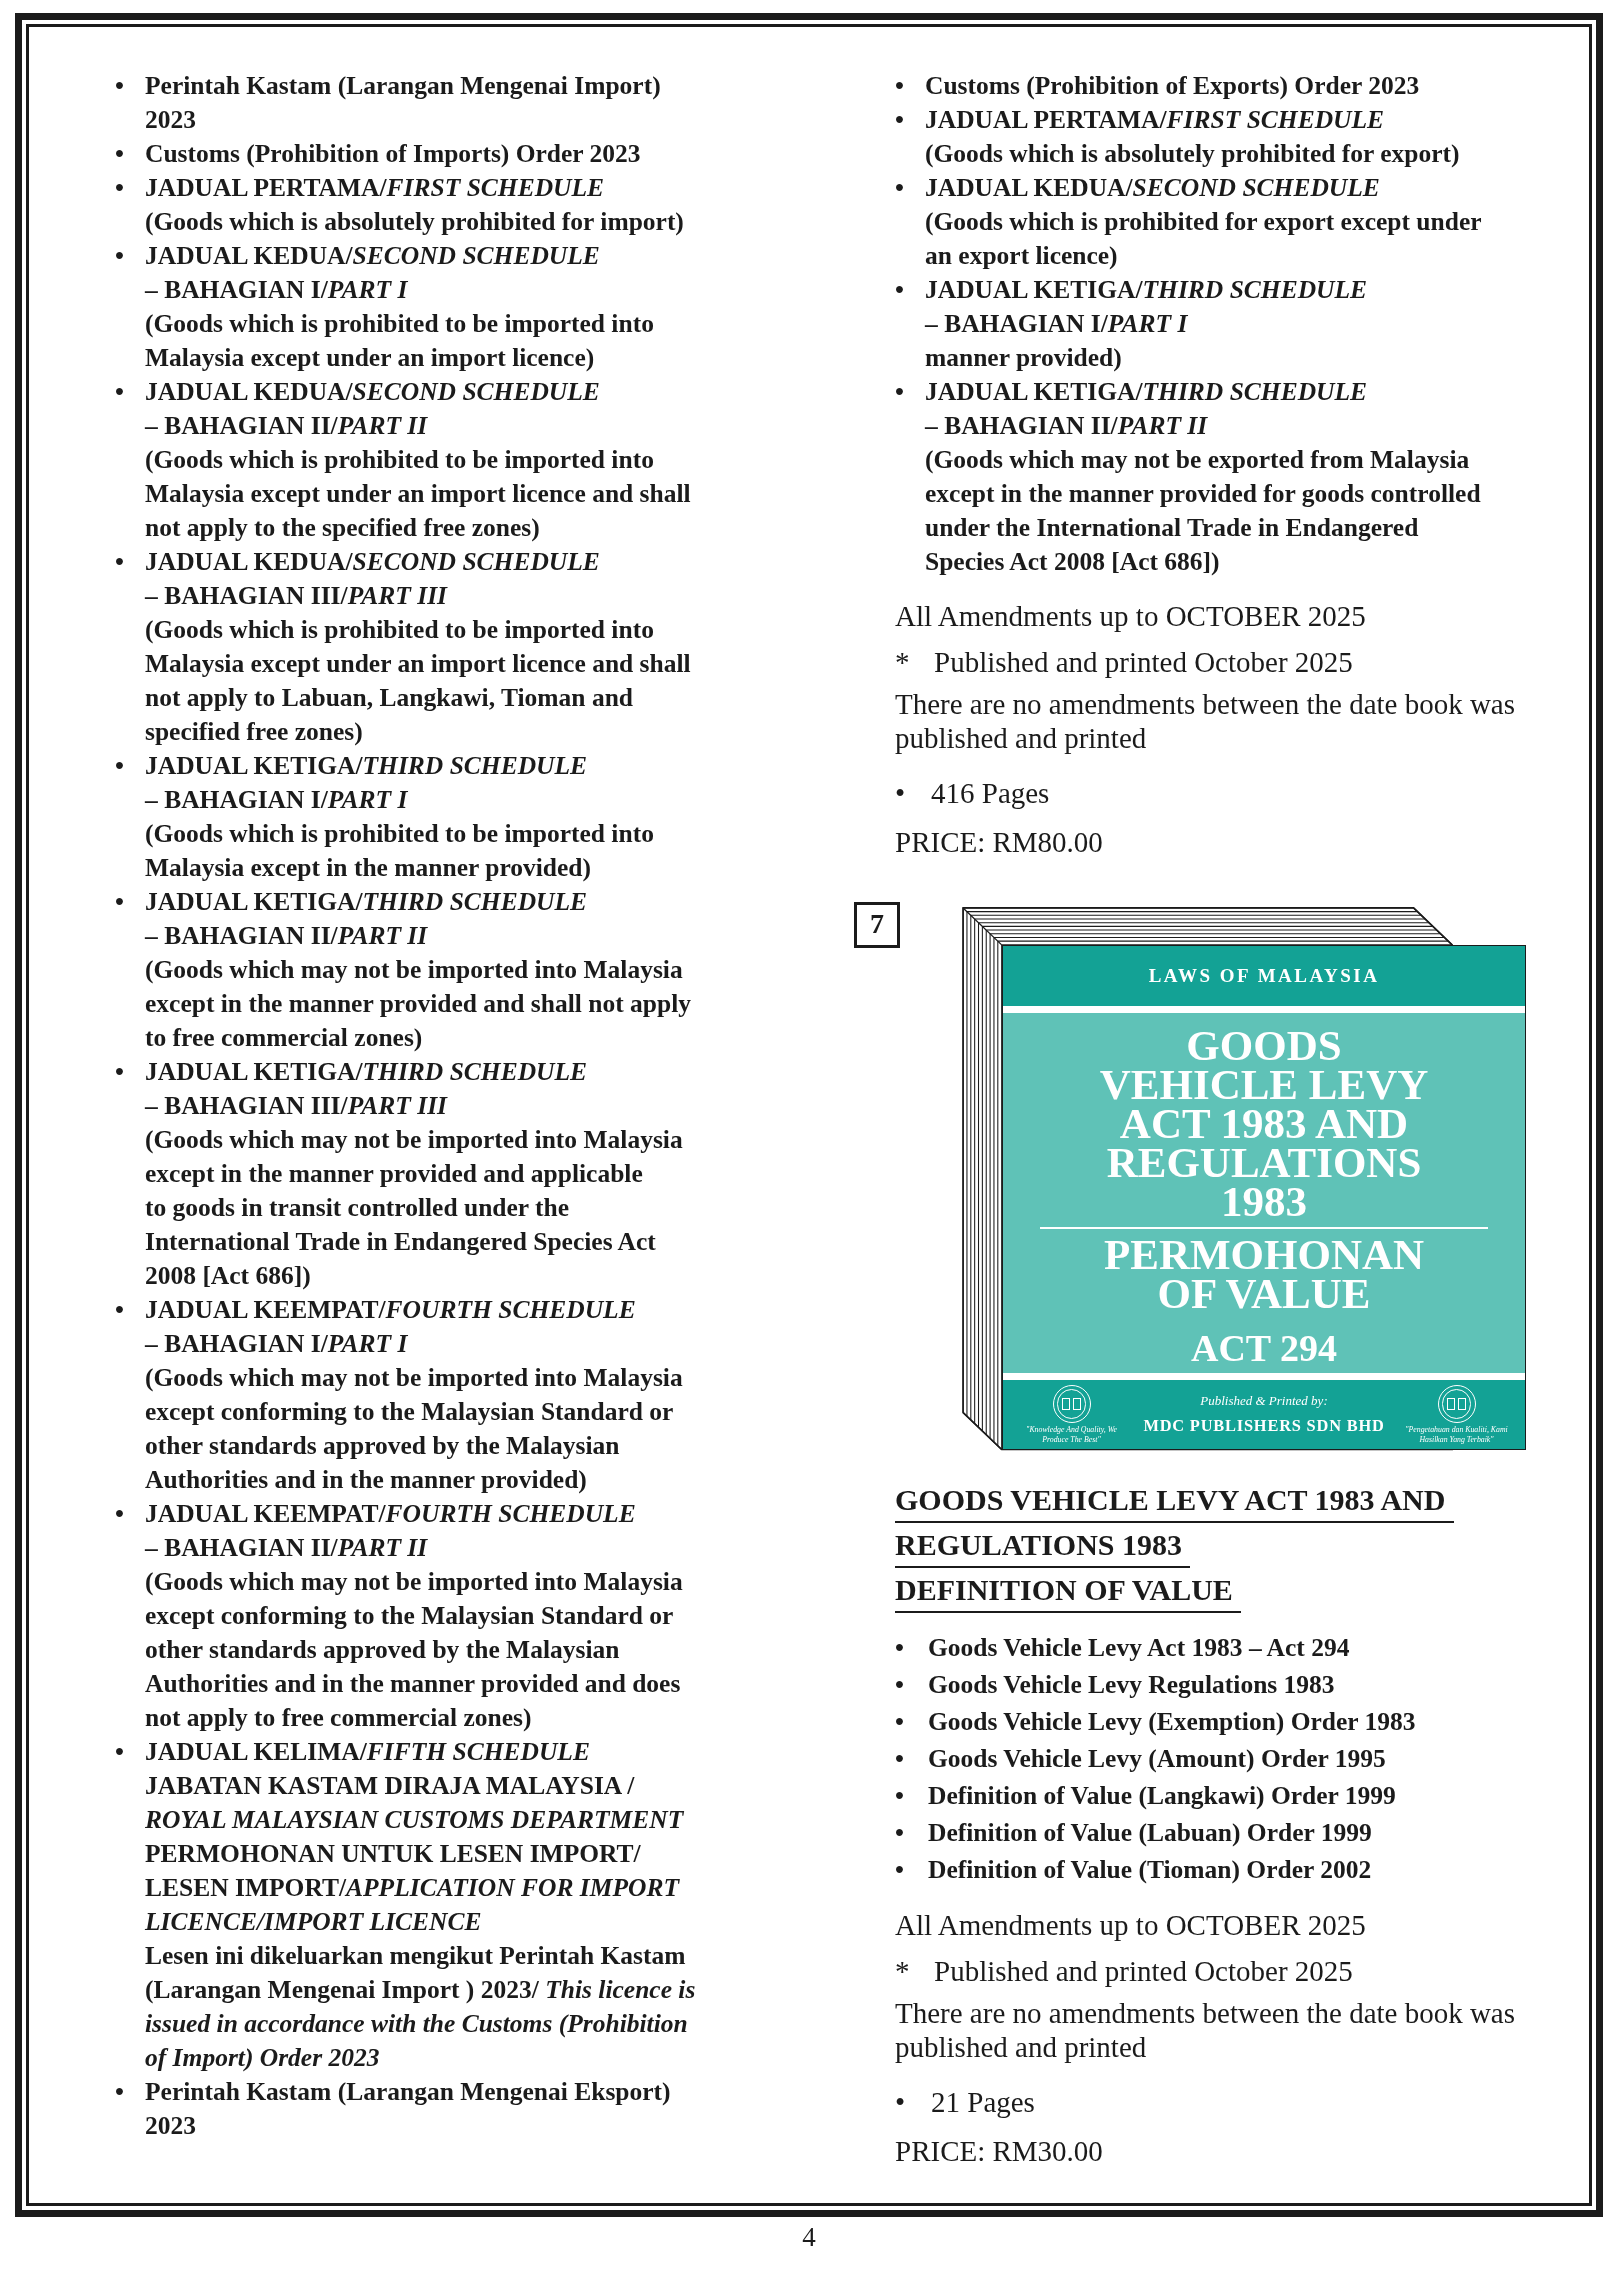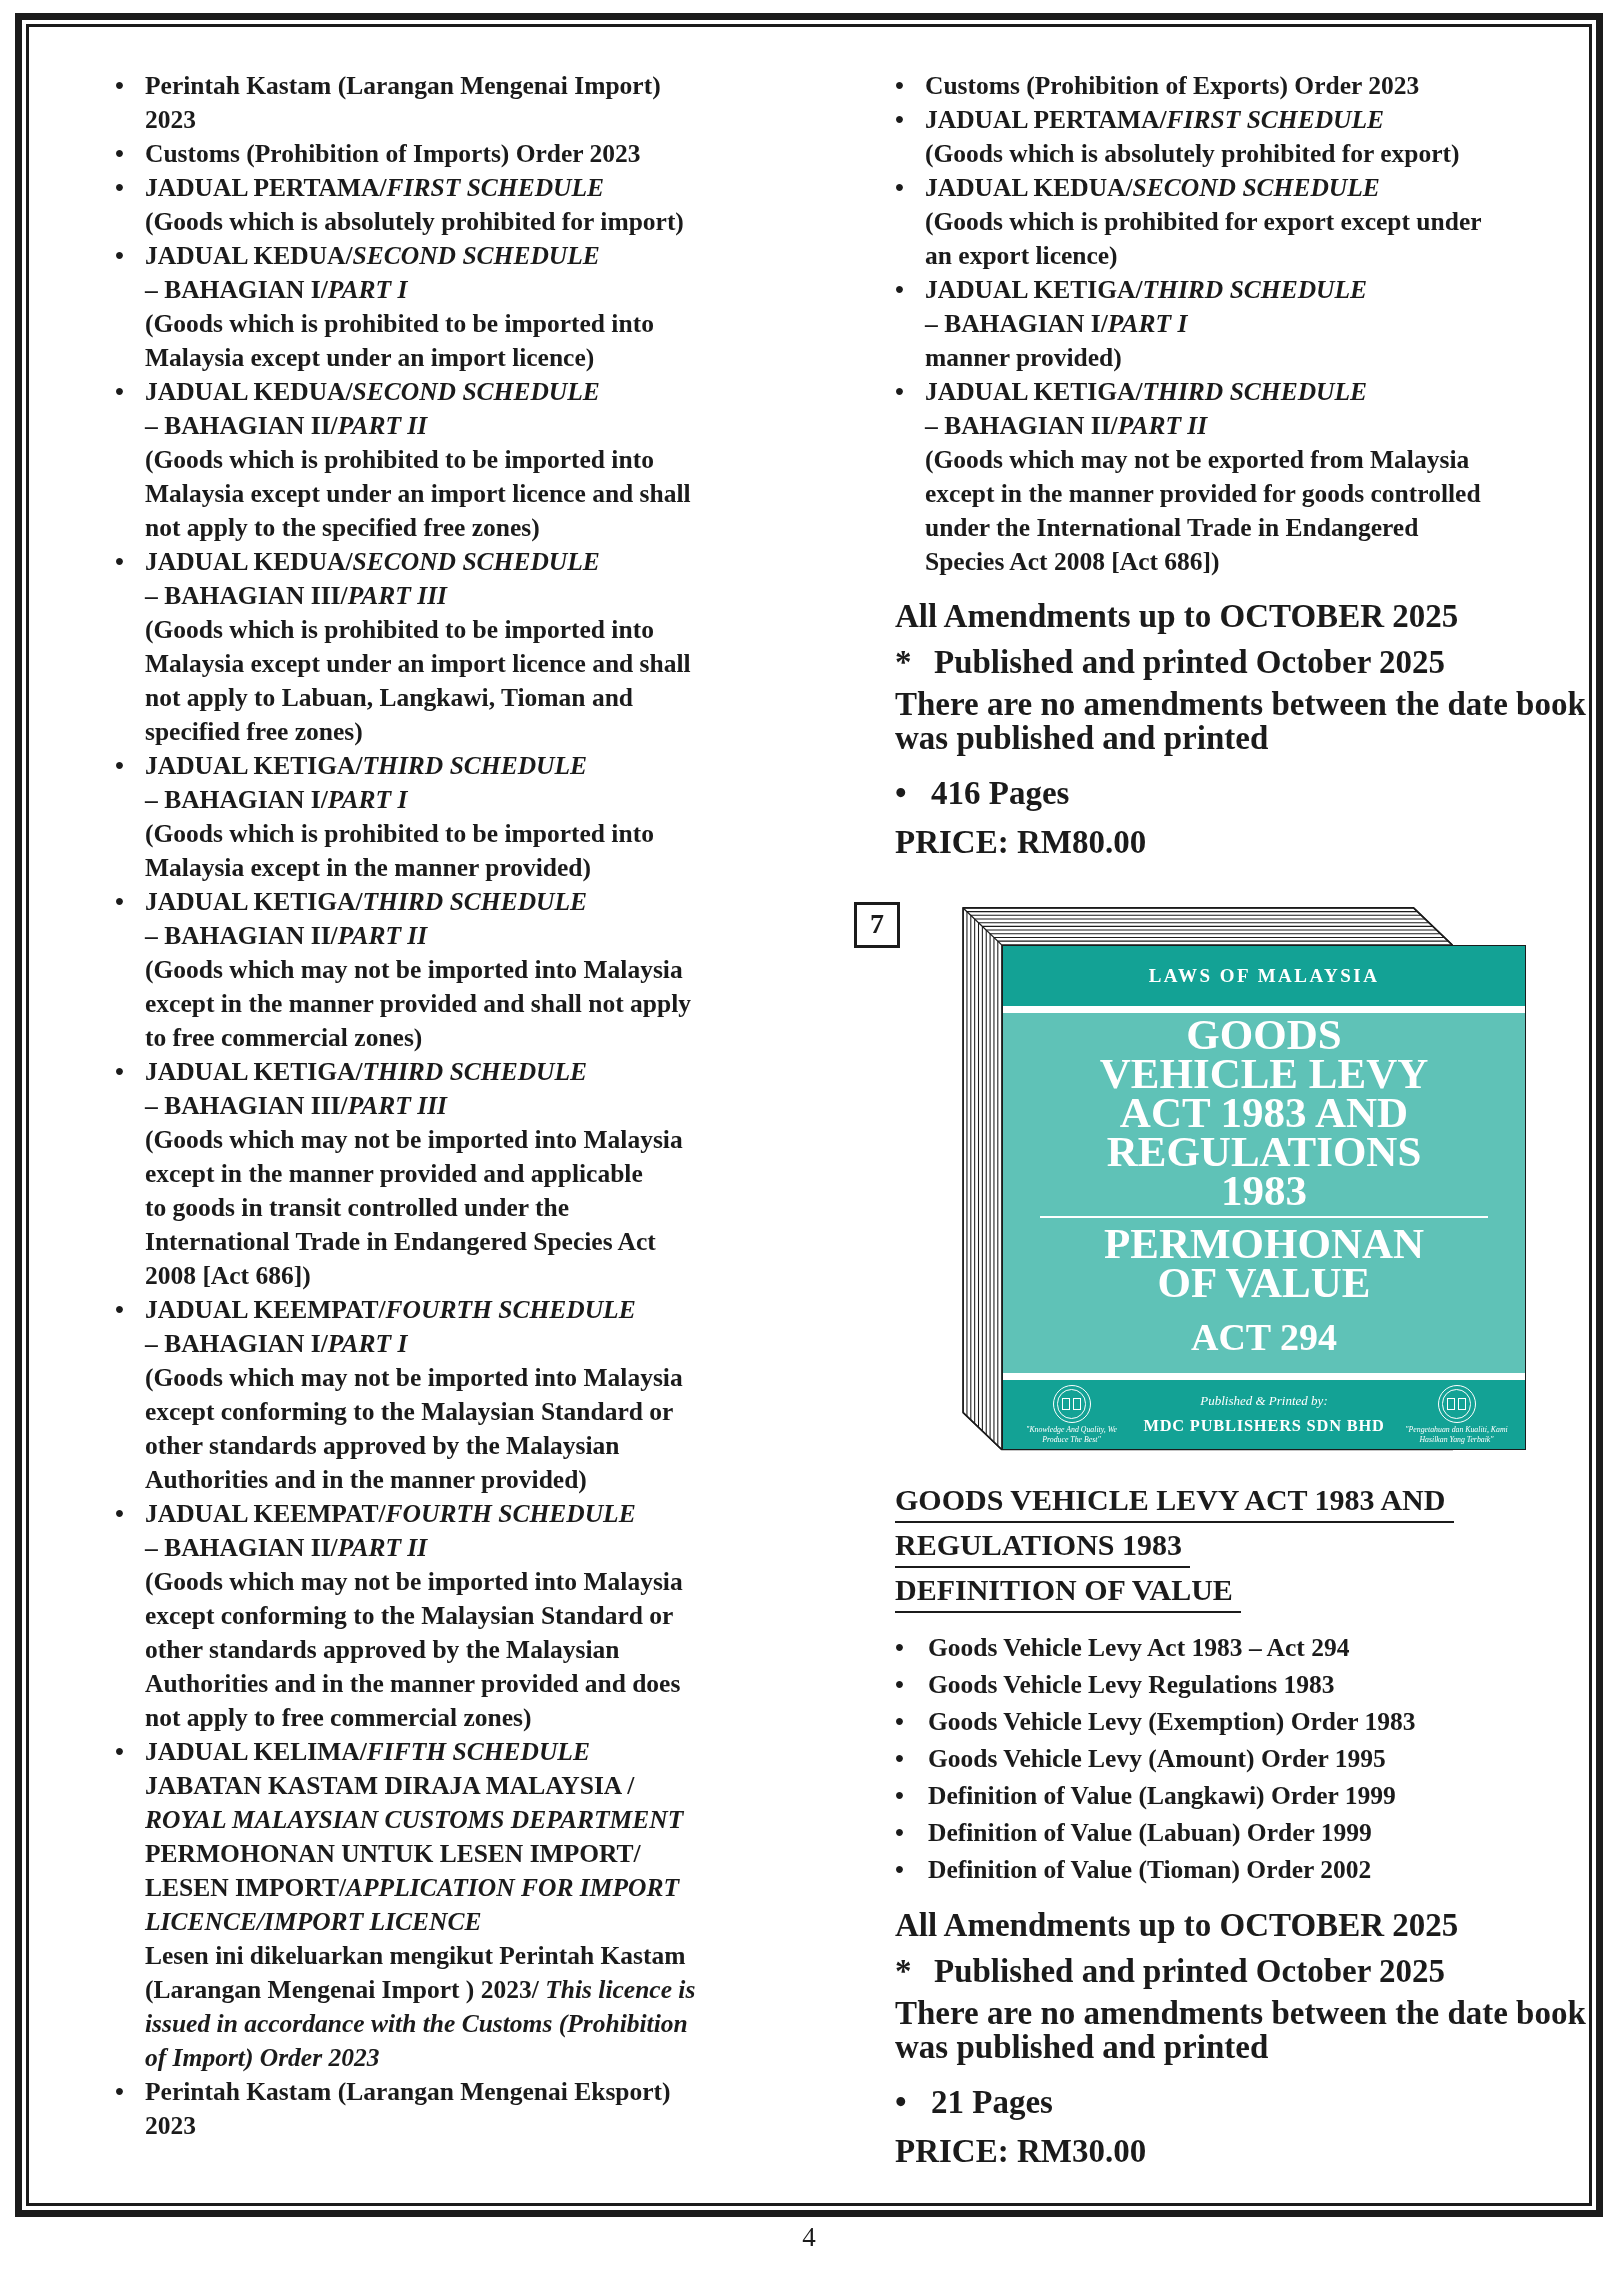--- a/index.html
+++ b/index.html
@@ -14,21 +14,21 @@
   
   .col{position:absolute;font-size:25.5px;line-height:34px;font-weight:bold;}
   .col-left{left:115px;top:69px;width:694px;}
   .col-right{left:895px;top:69px;width:698px;}
   .li{display:flex;}
   .blt{flex:0 0 30px;width:30px;}
   .lt{flex:1;}
   .ln{white-space:normal;}
   .it{font-style:italic;}
 
-  .para{font-size:33px;line-height:34px;font-weight:bold;}
+  .para{font-size:29px;line-height:34px;font-weight:normal;}
   .amend{margin-top:20px;}
   .star-line{margin-top:11.5px;display:flex;}
   .star{flex:0 0 39px;width:39px;}
   .noam{margin-top:8.2px;}
   .pages-line{margin-top:21.4px;display:flex;}
   .pb{flex:0 0 36px;width:36px;}
   .price{margin-top:15px;}
 
   
   .num-box{position:absolute;left:854px;top:902px;width:46px;height:46px;
@@ -36,21 +36,21 @@
     font-size:28px;font-weight:bold;line-height:38px;}
 
   
   .book-svg{position:absolute;left:958px;top:903px;}
   .cover{position:absolute;left:1002px;top:945px;width:524px;height:505px;
     border:1.6px solid #1b1b1b;box-sizing:border-box;background:#5fc2b7;color:#fff;
     text-align:center;overflow:hidden;}
   .cv-band-top{height:60px;background:#13a295;display:flex;align-items:center;justify-content:center;}
   .cv-series{font-size:19px;font-weight:bold;letter-spacing:2.5px;}
   .cv-sep{height:6.6px;background:#fff;}
-  .cv-body{padding-top:2px;font-family:Liberation Serif, serif;}
+  .cv-body{padding-top:13px;font-family:Liberation Serif, serif;}
   .cv-title{font-size:43px;line-height:39px;font-weight:bold;}
   .cv-rule{width:86%;height:1.6px;background:#fff;margin:6.6px auto;}
   .cv-act{font-size:38px;line-height:41px;font-weight:bold;margin-top:15px;}
   .cv-sep2{position:absolute;left:0;right:0;bottom:69px;height:6.6px;background:#fff;}
   .cv-band-bottom{position:absolute;left:0;right:0;bottom:0;height:69px;background:#13a295;
     display:flex;align-items:center;justify-content:space-between;padding:0 15px;box-sizing:border-box;}
   .logo-wrap{width:107px;display:flex;flex-direction:column;align-items:center;}
   .logo{width:38px;height:38px;border:1.6px solid #fff;border-radius:50%;position:relative;box-sizing:border-box;
     display:flex;align-items:center;justify-content:center;gap:2.5px;}
   .logo:before{content:"";position:absolute;left:3.3px;top:3.3px;right:3.3px;bottom:3.3px;border:0.8px solid #fff;border-radius:50%;}

